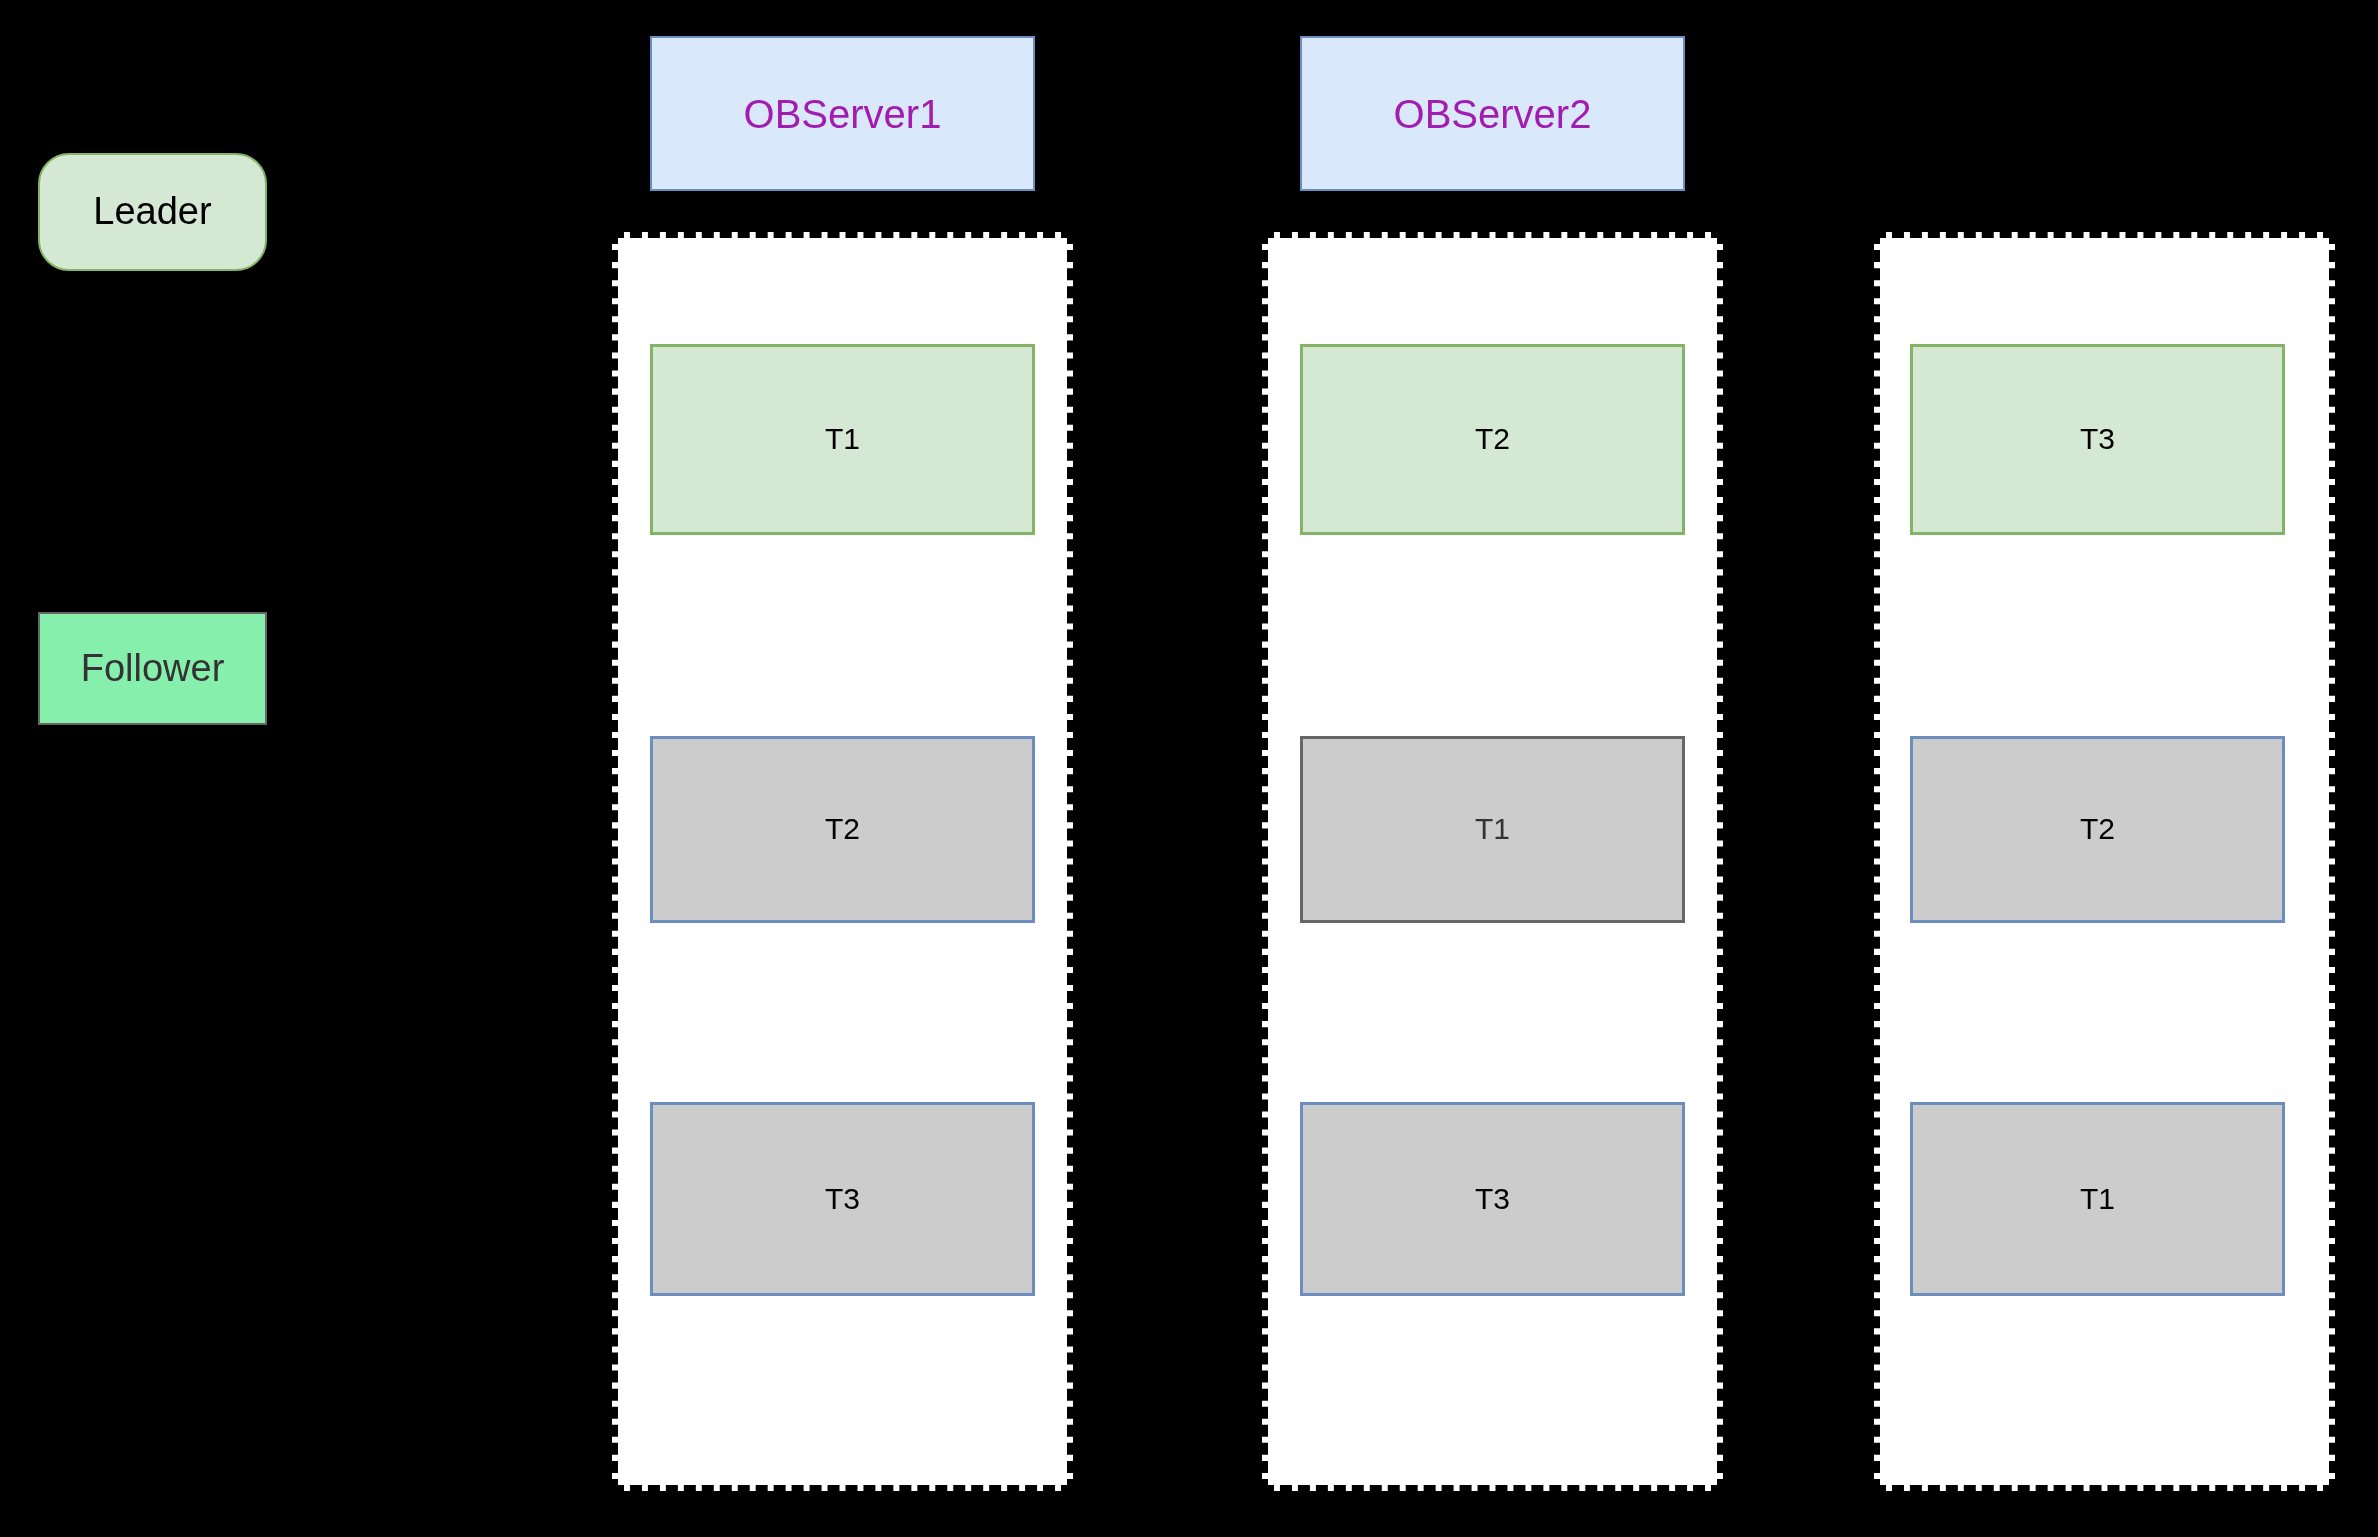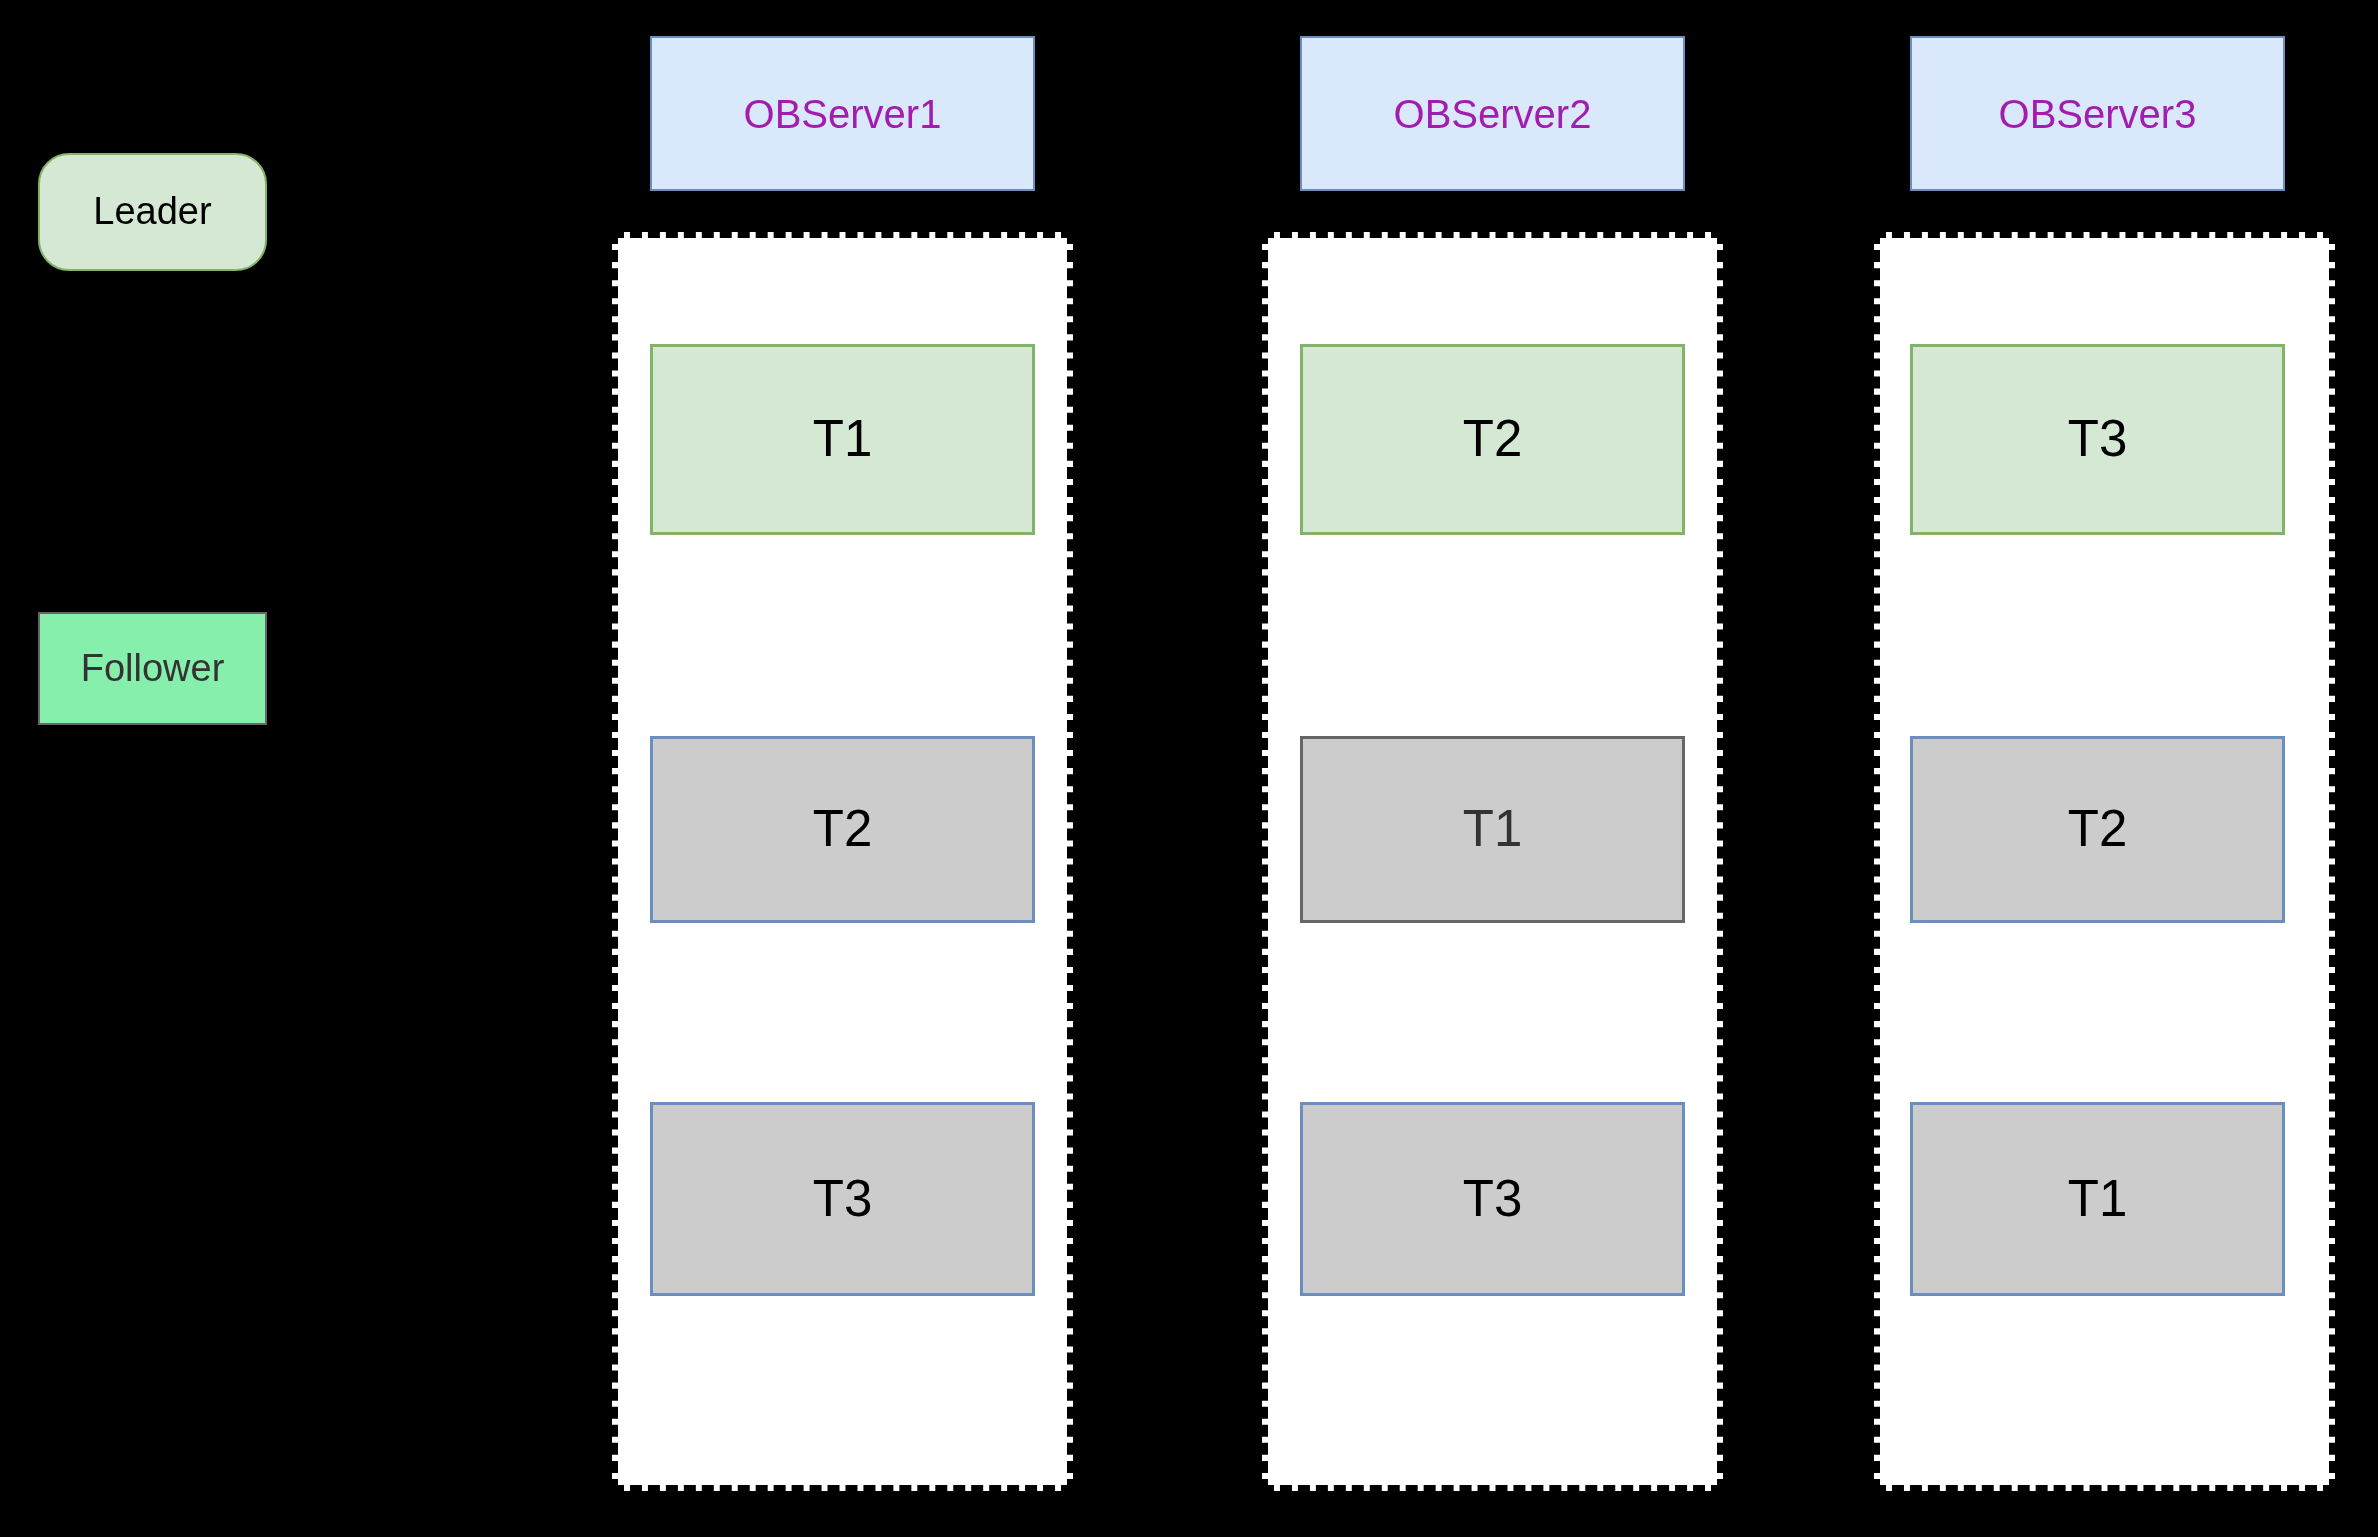--- a/index.html
+++ b/index.html
@@ -55,21 +55,21 @@
   
   .server-container {
     position: absolute;
     box-sizing: border-box;
     background: #ffffff;
     border: 6.7px dashed #000000;
   }
 
   
   .replica {
-    font-size: 51px;
+    font-size: 30px;
   }
   .replica.leader {
     background: #d5e8d4;
     border: 3.8px solid #82b366;
     color: #000000;
   }
   .replica.follower-blue {
     background: #cccccc;
     border: 3.8px solid #6c8ebf;
     color: #000000;
@@ -96,19 +96,18 @@
   <div class="box replica follower-blue" id="r-0-1" style="left: 650px; top: 736px; width: 385px; height: 187px;">T2</div>
   <div class="box replica follower-blue" id="r-0-2" style="left: 650px; top: 1102px; width: 385px; height: 194px;">T3</div>
 
   <div class="server-container" id="container-1" style="left: 1262px; top: 232px; width: 461px; height: 1259px;"></div>
   <div class="box server-header" id="header-1" style="left: 1300px; top: 36px; width: 385px; height: 155px;">OBServer2</div>
   <div class="box replica leader" id="r-1-0" style="left: 1300px; top: 344px; width: 385px; height: 191px;">T2</div>
   <div class="box replica follower-gray" id="r-1-1" style="left: 1300px; top: 736px; width: 385px; height: 187px;">T1</div>
   <div class="box replica follower-blue" id="r-1-2" style="left: 1300px; top: 1102px; width: 385px; height: 194px;">T3</div>
 
   <div class="server-container" id="container-2" style="left: 1874px; top: 232px; width: 461px; height: 1259px;"></div>
-  <div class="box server-header" id="header-2" style="left: 1910px; top: 36px; width: 375px; height: 155px;">OBServer3</div>
   <div class="box replica leader" id="r-2-0" style="left: 1910px; top: 344px; width: 375px; height: 191px;">T3</div>
   <div class="box replica follower-blue" id="r-2-1" style="left: 1910px; top: 736px; width: 375px; height: 187px;">T2</div>
   <div class="box replica follower-blue" id="r-2-2" style="left: 1910px; top: 1102px; width: 375px; height: 194px;">T1</div>
 
 </div>
 
 
 </body></html>

